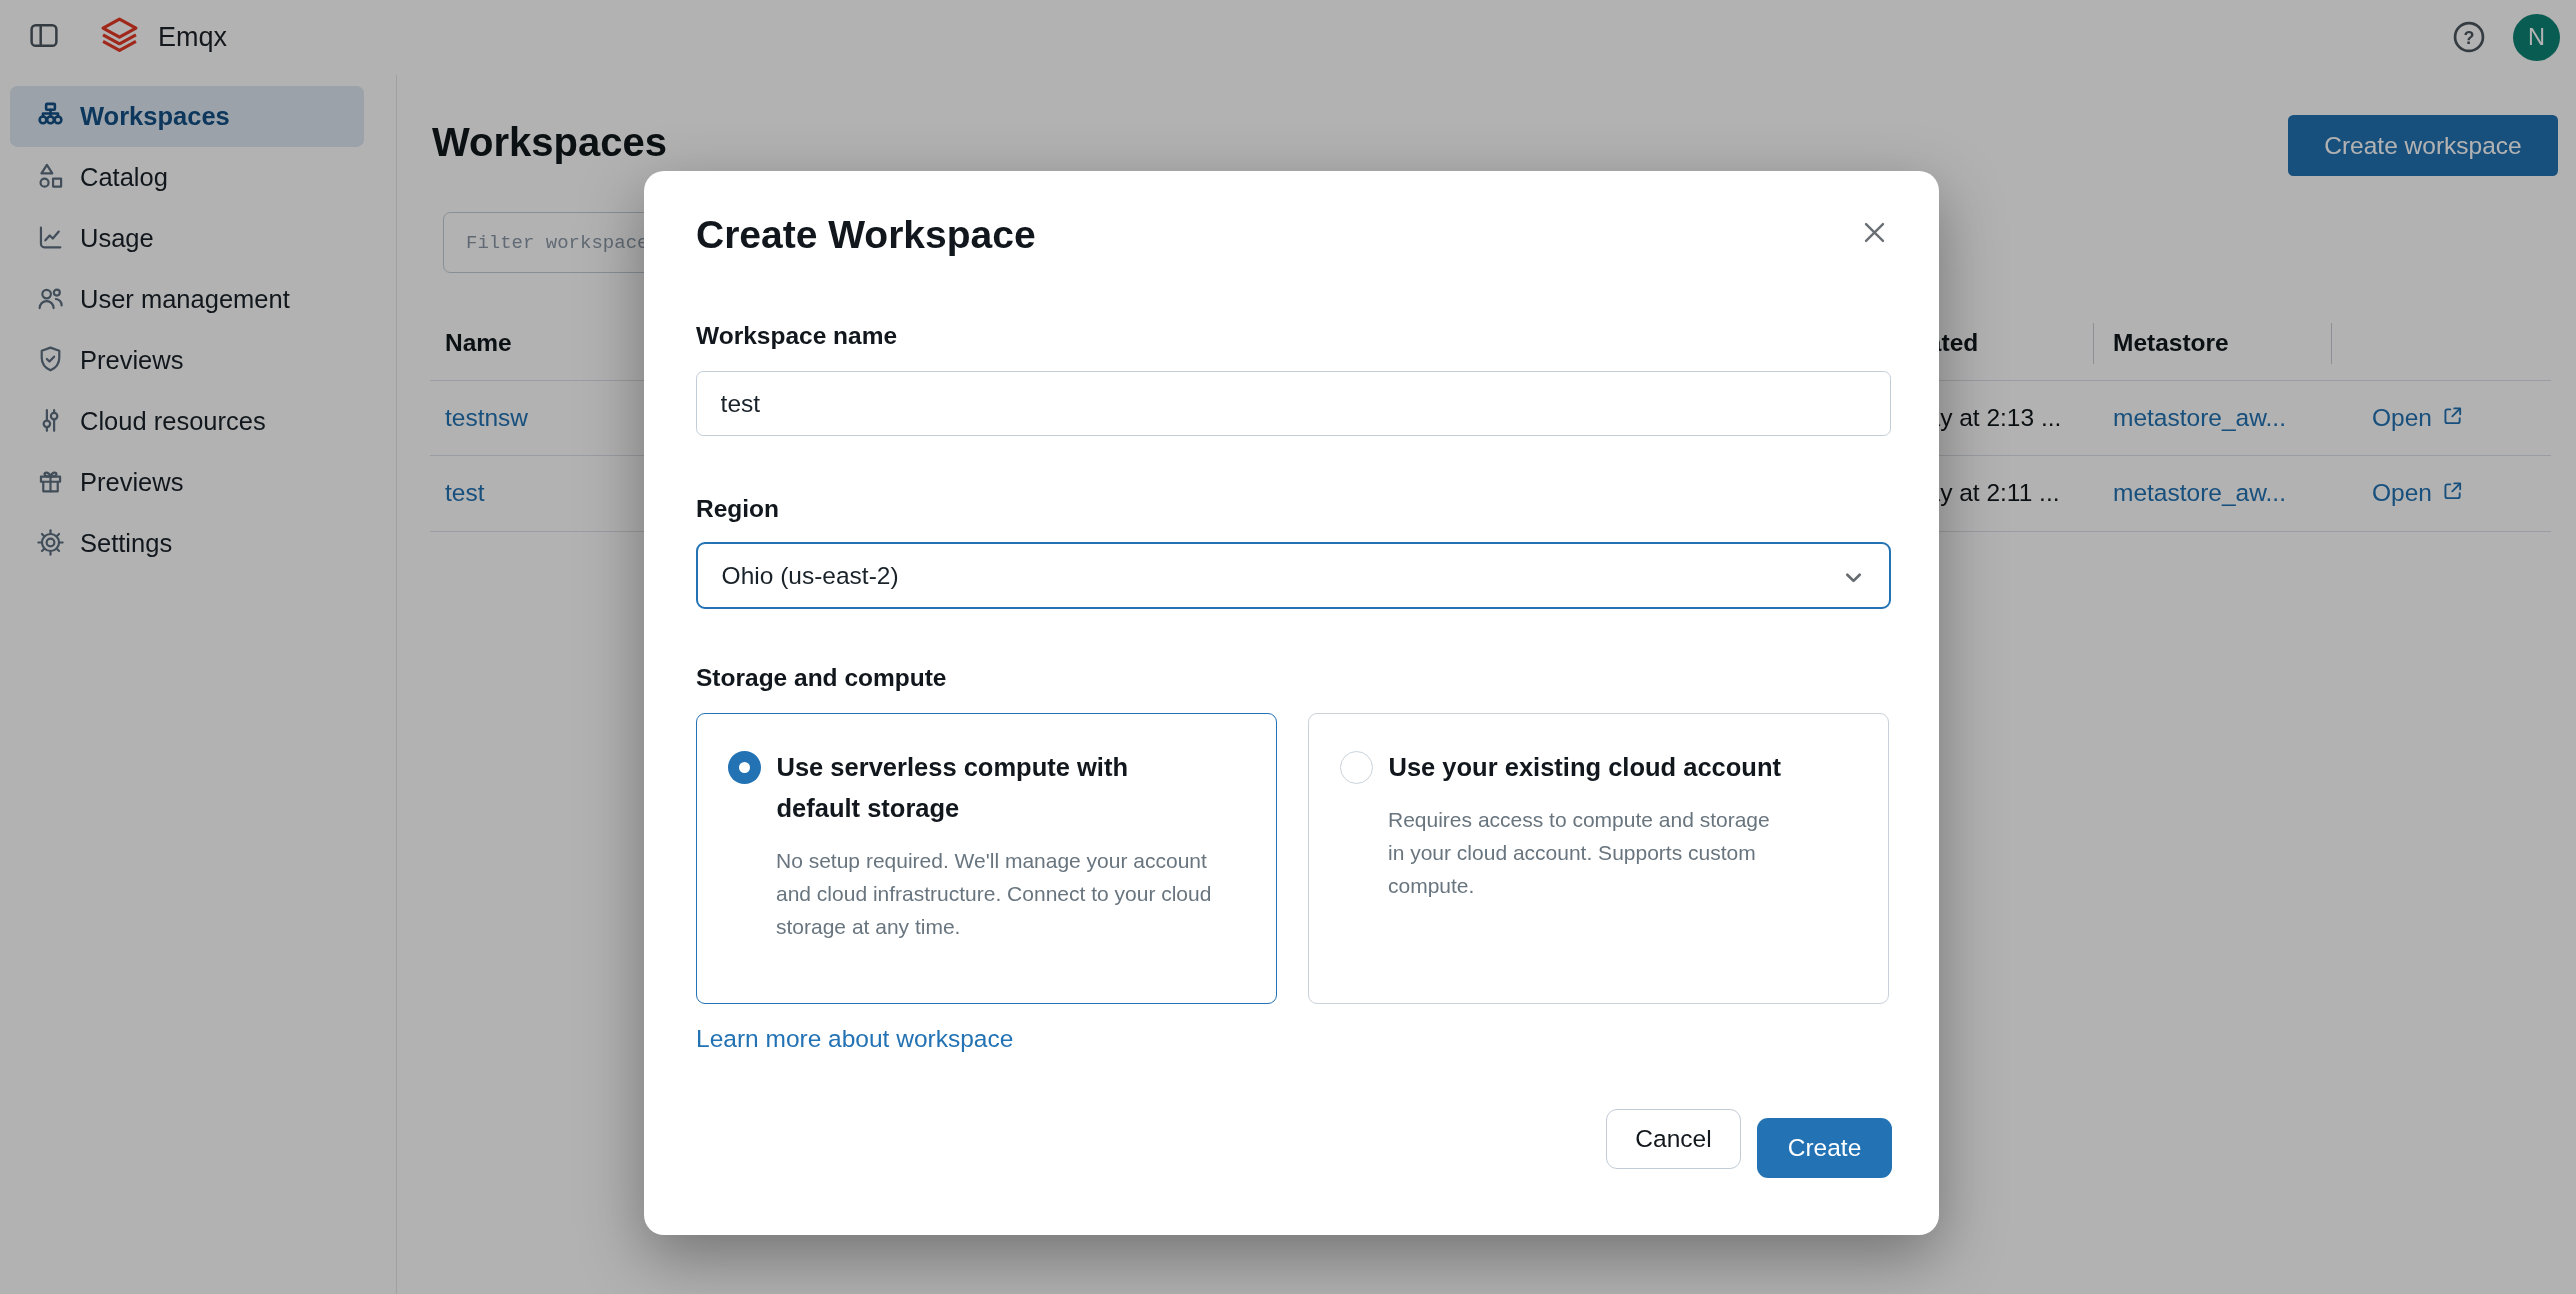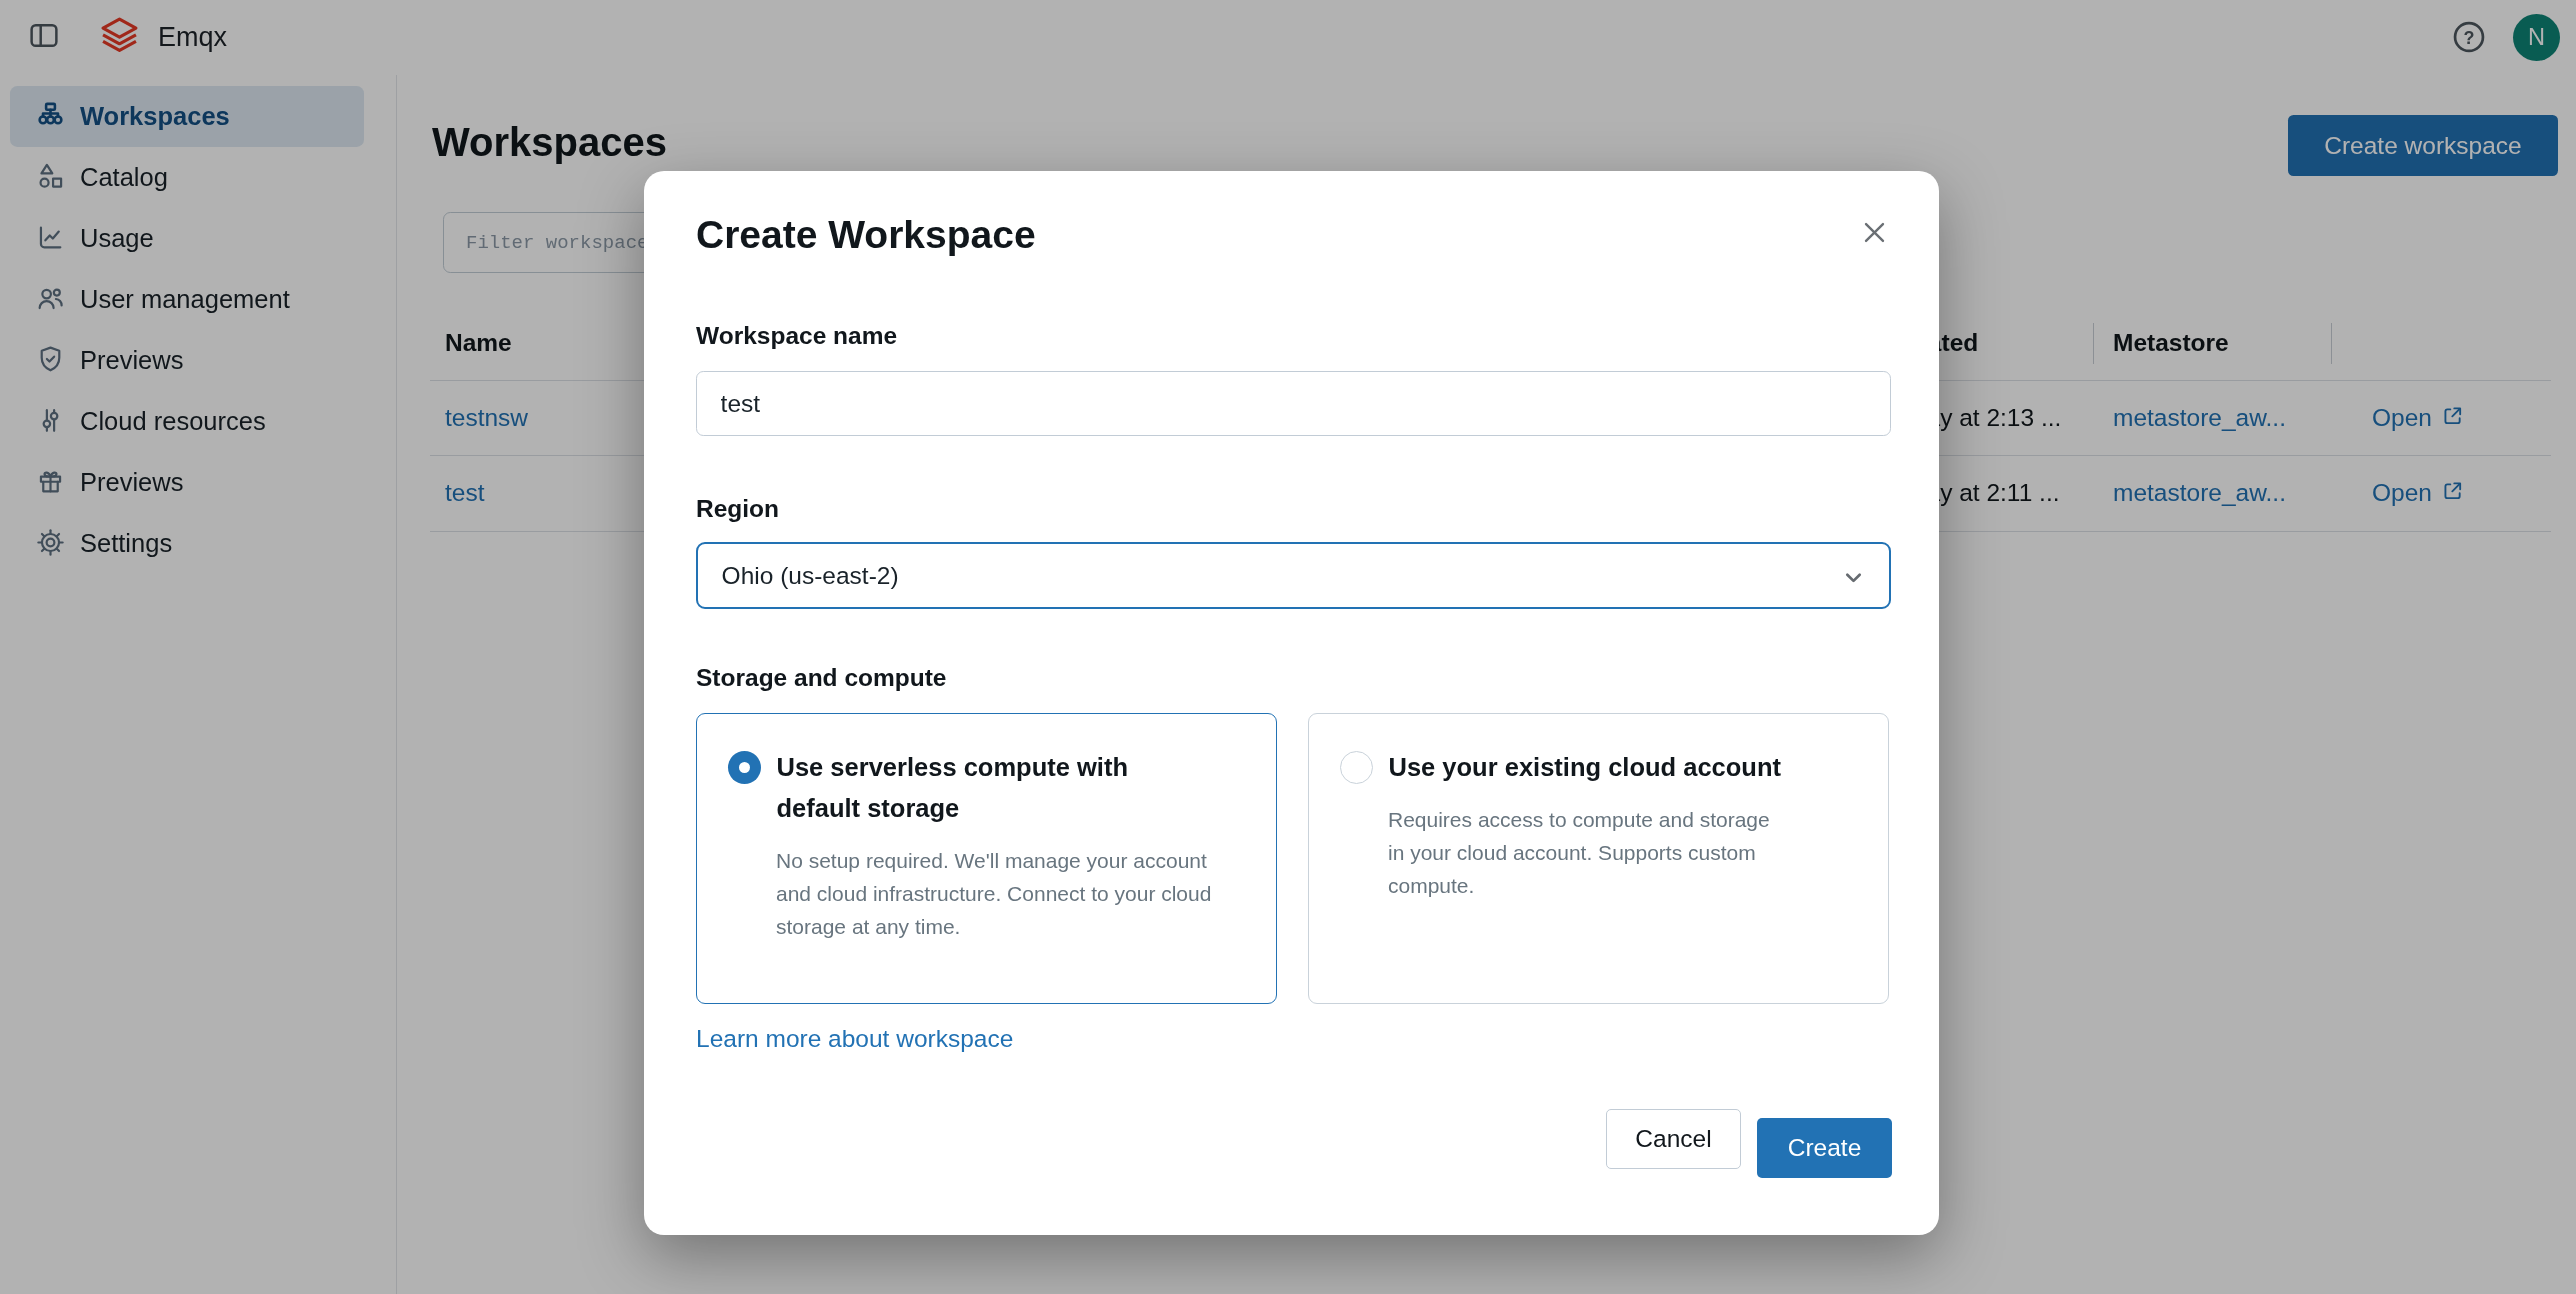--- a/index.html
+++ b/index.html
@@ -67,21 +67,21 @@
   .opt-head { display:flex; align-items:flex-start; gap:15.5px; }
   .radio { width:33px; height:33px; border-radius:50%; flex:0 0 auto; margin-top:3.6px; position:relative; }
   .radio.on { background:#2272b4; }
   .radio.on::after { content:""; position:absolute; left:11px; top:11px; width:11px; height:11px; border-radius:50%; background:#fff; }
   .radio.off { background:#fff; border:1.8px solid #c9d2da; }
   .opt-title { font-size:25.5px; font-weight:600; color:#11171c; line-height:41px; max-width:427px; }
   .opt-desc { margin:14.5px 0 0 48px; font-size:21px; line-height:33px; color:#68757f; }
   .card.sel .opt-desc { max-width:454px; }
   .card.unsel .opt-desc { max-width:400px; }
   .m-learn { position:absolute; left:52px; top:854px; font-size:24.5px; color:#2272b4; text-decoration:none; cursor:pointer; }
-  .m-btn { position:absolute; top:938px; height:60px; border-radius:5px; font-size:24.5px; cursor:pointer; font-family:inherit; }
+  .m-btn { position:absolute; top:938px; height:60px; border-radius:11px; font-size:24.5px; cursor:pointer; font-family:inherit; }
   .m-cancel { left:962px; width:135px; background:#fff; border:1.4px solid #c2ccd6; color:#11171c; }
   .m-create { left:1113px; width:135px; background:#2272b4; border:none; color:#fff;margin-top:9px; }
 </style>
 </head>
 <body>
 
 <div class="stage">
 
   <header class="topbar">
     <button class="tb-toggle">

